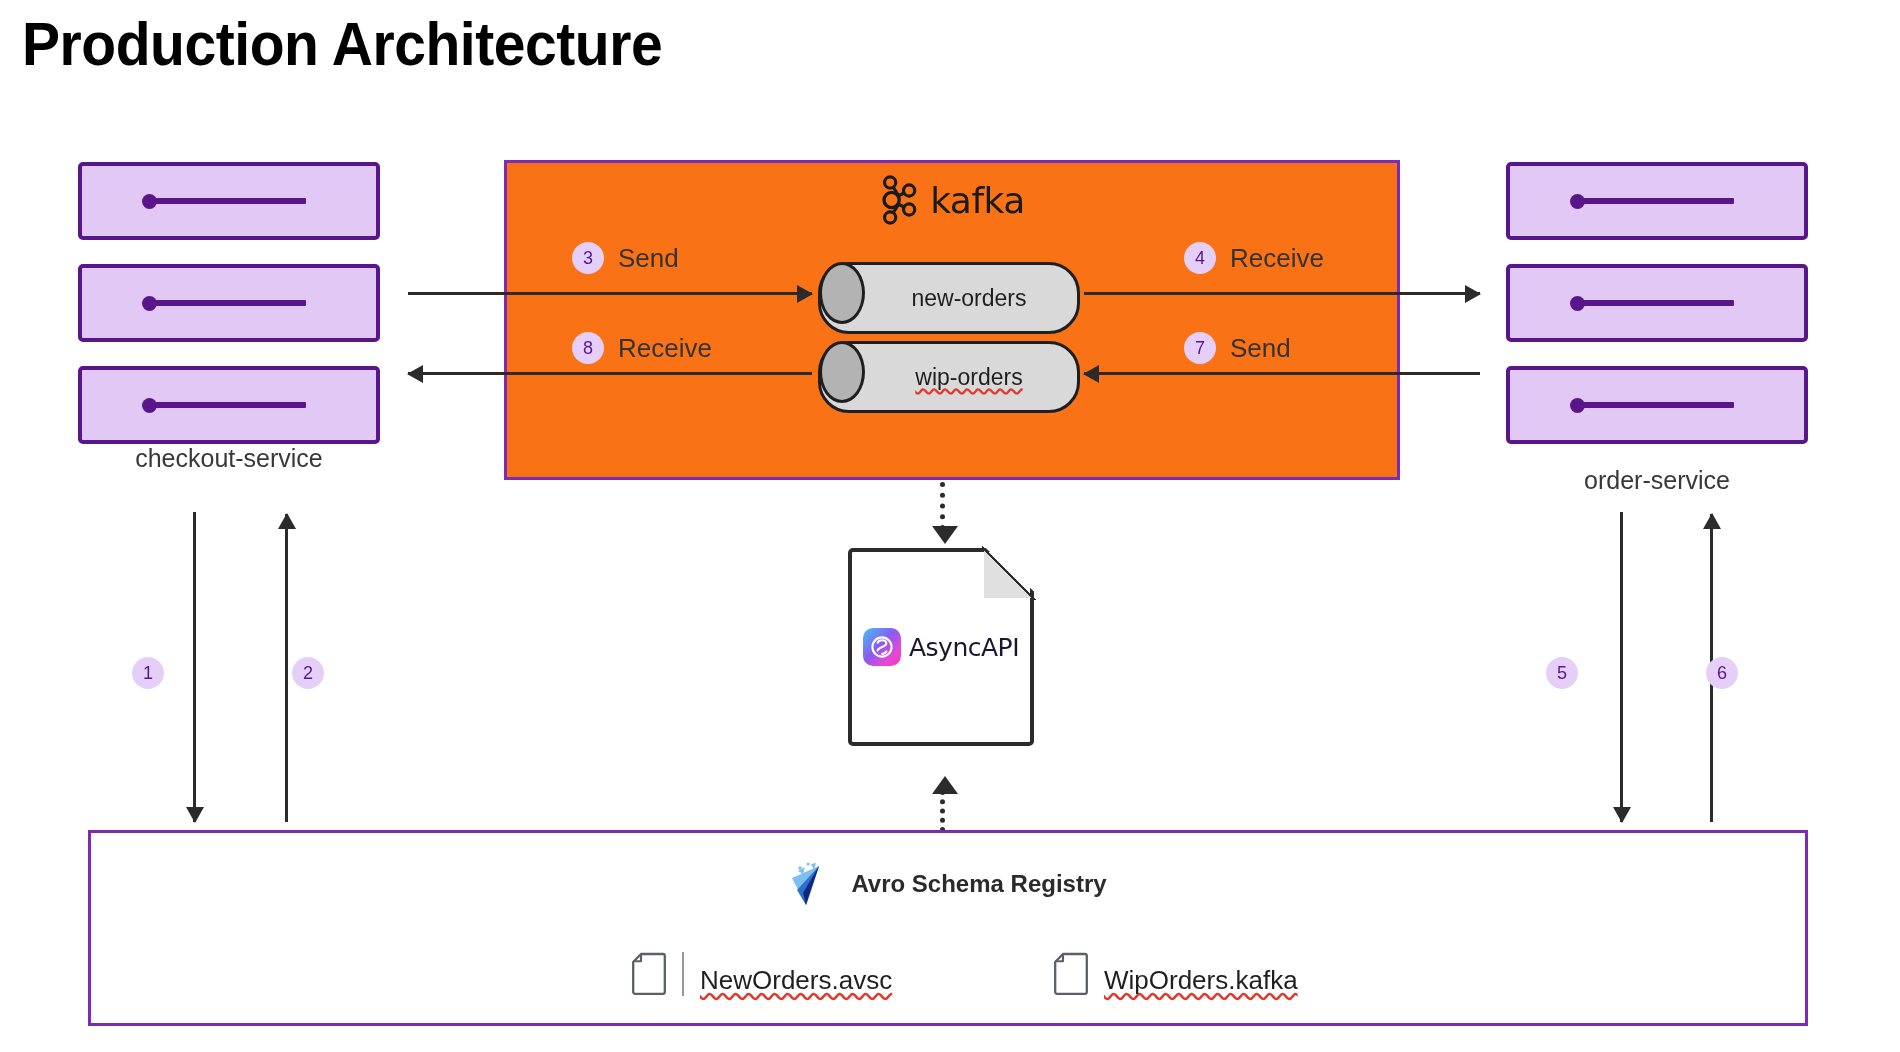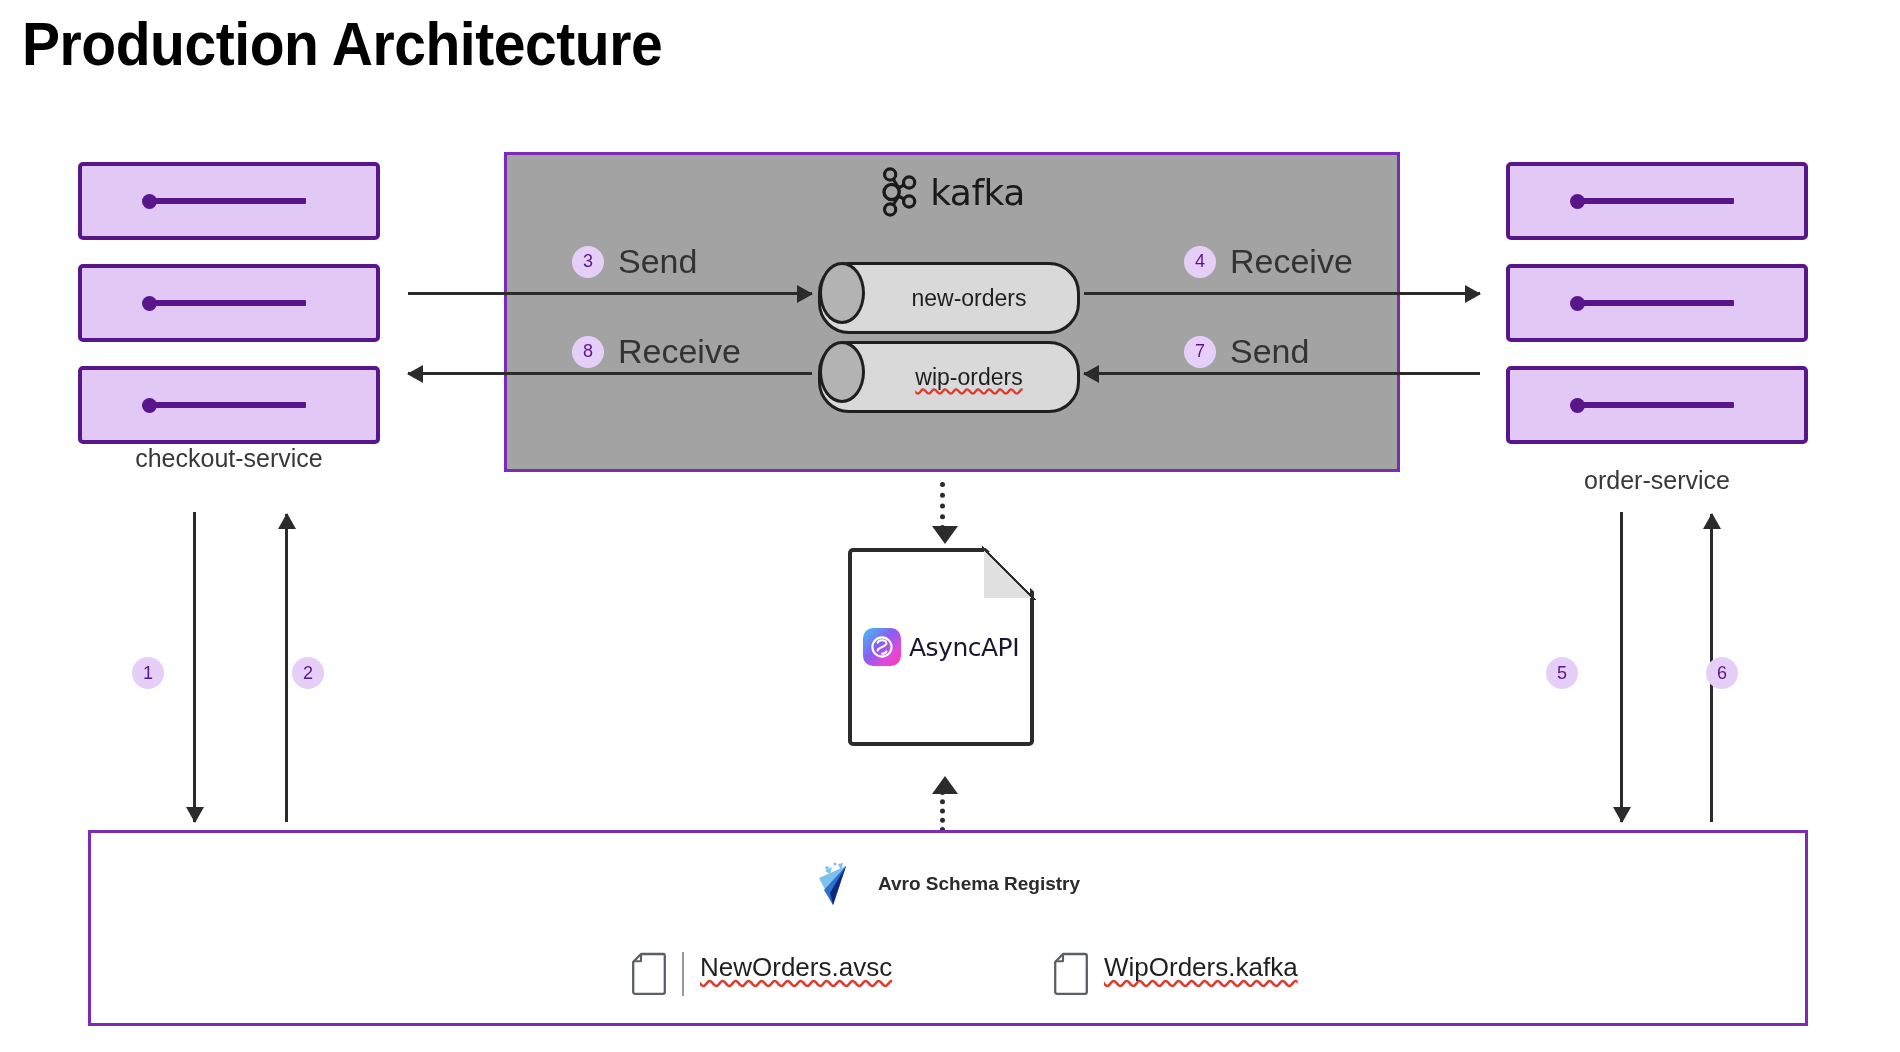--- a/index.html
+++ b/index.html
@@ -78,25 +78,25 @@
     color: #383838;
     white-space: nowrap;
   }
   #checkout-caption { left: 78px; top: 444px; text-align: center; }
   #order-caption    { left: 1506px; top: 466px; }
 
   
   #kafka-panel {
     position: absolute;
     left: 504px;
-    top: 152px;
+    top: 160px;
     width: 896px;
     height: 320px;
     box-sizing: border-box;
-    background: #a3a3a3;
+    background: #f97316;
     border: 3px solid #7d2ab5;
   }
   #kafka-brand {
     position: absolute;
     left: 50%;
     top: 12px;
     transform: translateX(-50%);
     display: flex;
     align-items: center;
     gap: 9px;
@@ -193,21 +193,21 @@
     border-radius: 50%;
     background: #e5cff8;
     color: #59168b;
     font-size: 18px;
     display: flex;
     align-items: center;
     justify-content: center;
     flex: 0 0 auto;
   }
   .flow-text {
-    font-size: 34px;
+    font-size: 26px;
     color: #333333;
   }
   #label-3 { left: 572px; top: 242px; }
   #label-8 { left: 572px; top: 332px; }
   #label-4 { left: 1184px; top: 242px; }
   #label-7 { left: 1184px; top: 332px; }
 
   
   .v-arrow {
     position: absolute;
@@ -351,29 +351,29 @@
     position: absolute;
     left: 0;
     right: 0;
     top: 28px;
     display: flex;
     align-items: center;
     justify-content: center;
     gap: 16px;
   }
   #registry-title {
-    font-size: 19px;
+    font-size: 24px;
     font-weight: bold;
     color: #2b2b2b;
     white-space: nowrap;
   }
   .schema-file {
     position: absolute;
     display: flex;
-    align-items: flex-start;
+    align-items: flex-end;
     gap: 16px;
   }
   #schema-new { left: 632px; top: 952px; }
   #schema-wip { left: 1054px; top: 952px; }
 
   .file-icon-wrap { display: flex; align-items: center; gap: 16px; }
   .file-divider {
     width: 2px;
     height: 44px;
     background: #9a9a9a;

